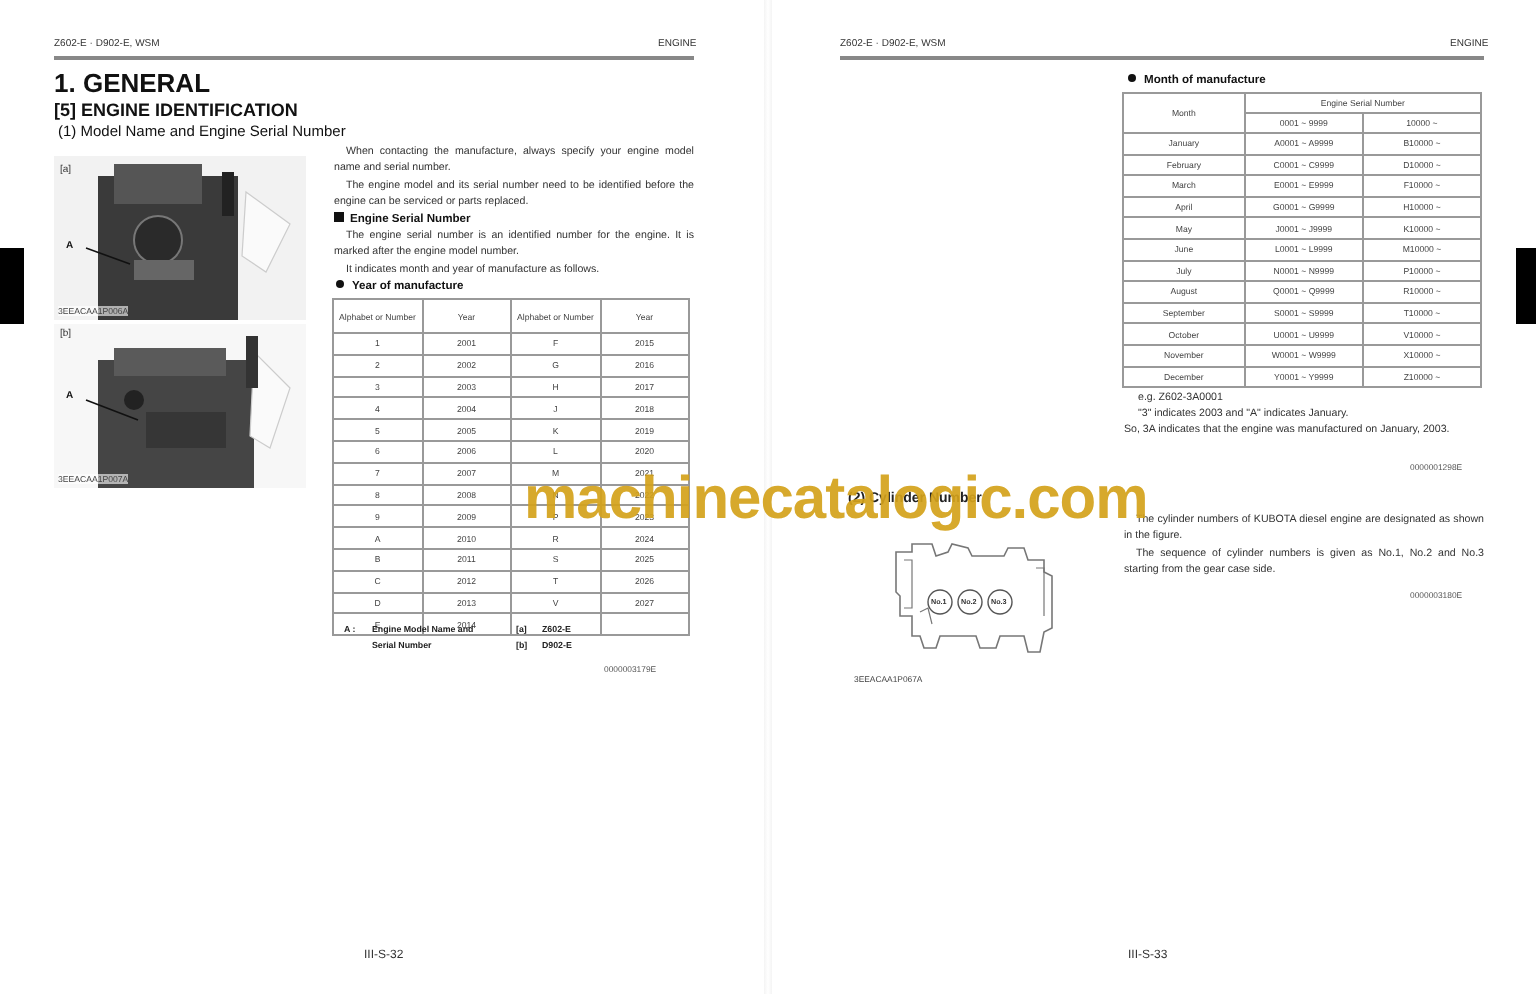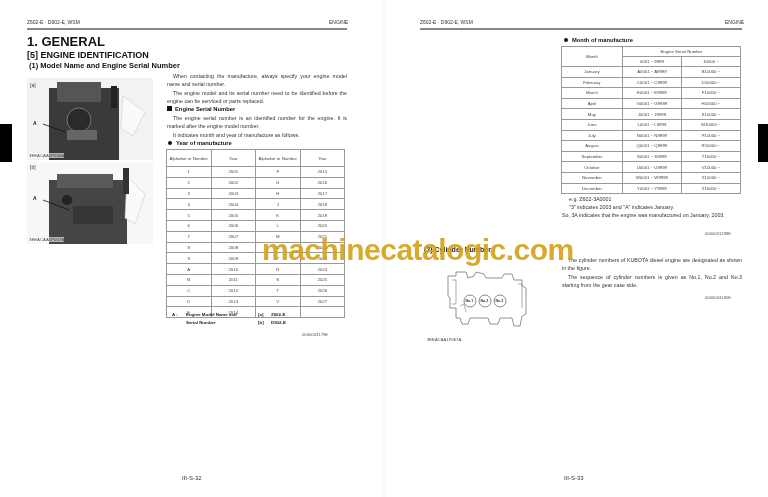--- a/index.html
+++ b/index.html
@@ -10,21 +10,21 @@
   .page-left { left: 0; }
   .page-right { left: 384px; }
 
   .running-header { position: absolute; top: 19px; font-size: 5px; color: #333; }
   .header-rule { position: absolute; top: 28px; height: 1.5px; background: #888; }
 
   .side-tab { position: absolute; background: #000; }
 
   .h1 { position: absolute; left: 27px; top: 34px; font-size: 13px; font-weight: bold; color: #111; }
   .h2 { position: absolute; left: 27px; top: 50px; font-size: 9px; font-weight: bold; color: #111; }
-  .h3 { position: absolute; left: 29px; top: 61px; font-size: 7.5px; font-weight: bold; color: #111; }
+  .h3 { position: absolute; left: 29px; top: 61px; font-size: 7.5px; font-weight: normal; color: #111; }
 
   .para { position: absolute; font-size: 5.3px; line-height: 8.2px; color: #333; text-align: justify; }
   .para .indent { display: inline-block; width: 6px; }
 
   .subhead { position: absolute; font-size: 5.8px; font-weight: bold; color: #111; }
   .bullet-sq { display: inline-block; width: 5px; height: 5px; background: #111; margin-right: 3px; vertical-align: 0; }
   .bullet-dot { display: inline-block; width: 4px; height: 4px; border-radius: 50%; background: #111; margin-right: 4px; vertical-align: 0.5px; }
 
   .photo { position: absolute; background: #f3f3f3; overflow: hidden; }
   .photo-label { position: absolute; font-size: 5px; color: #333; }

